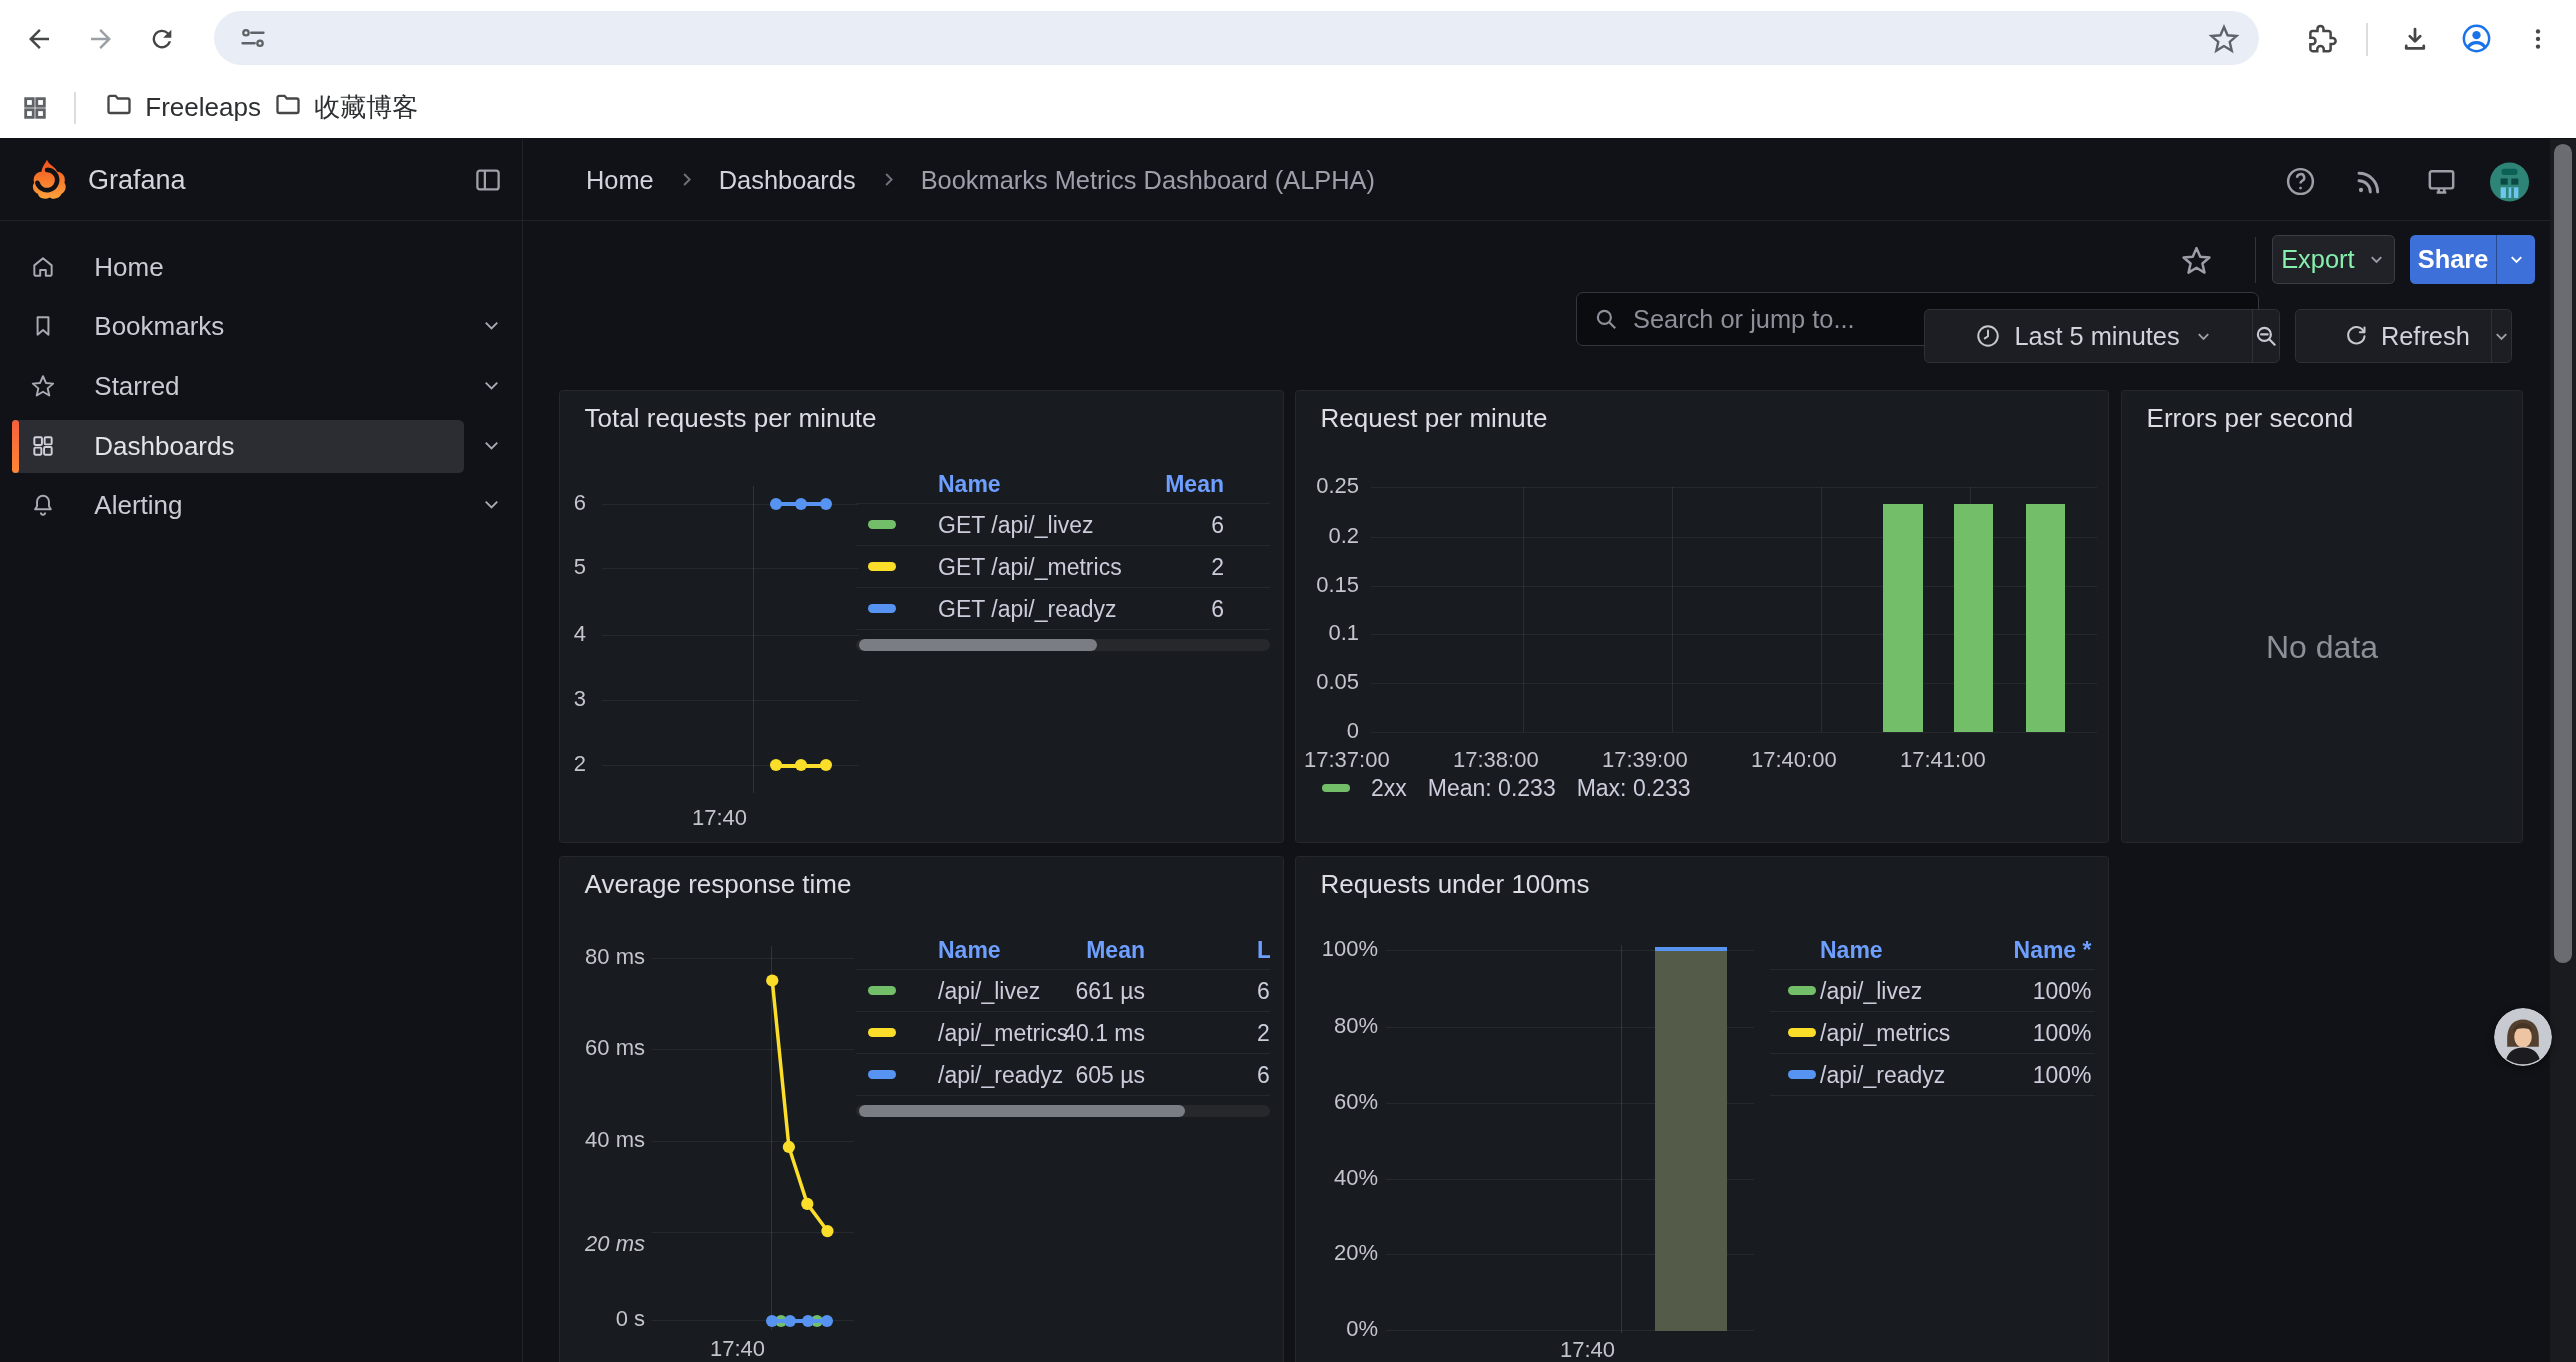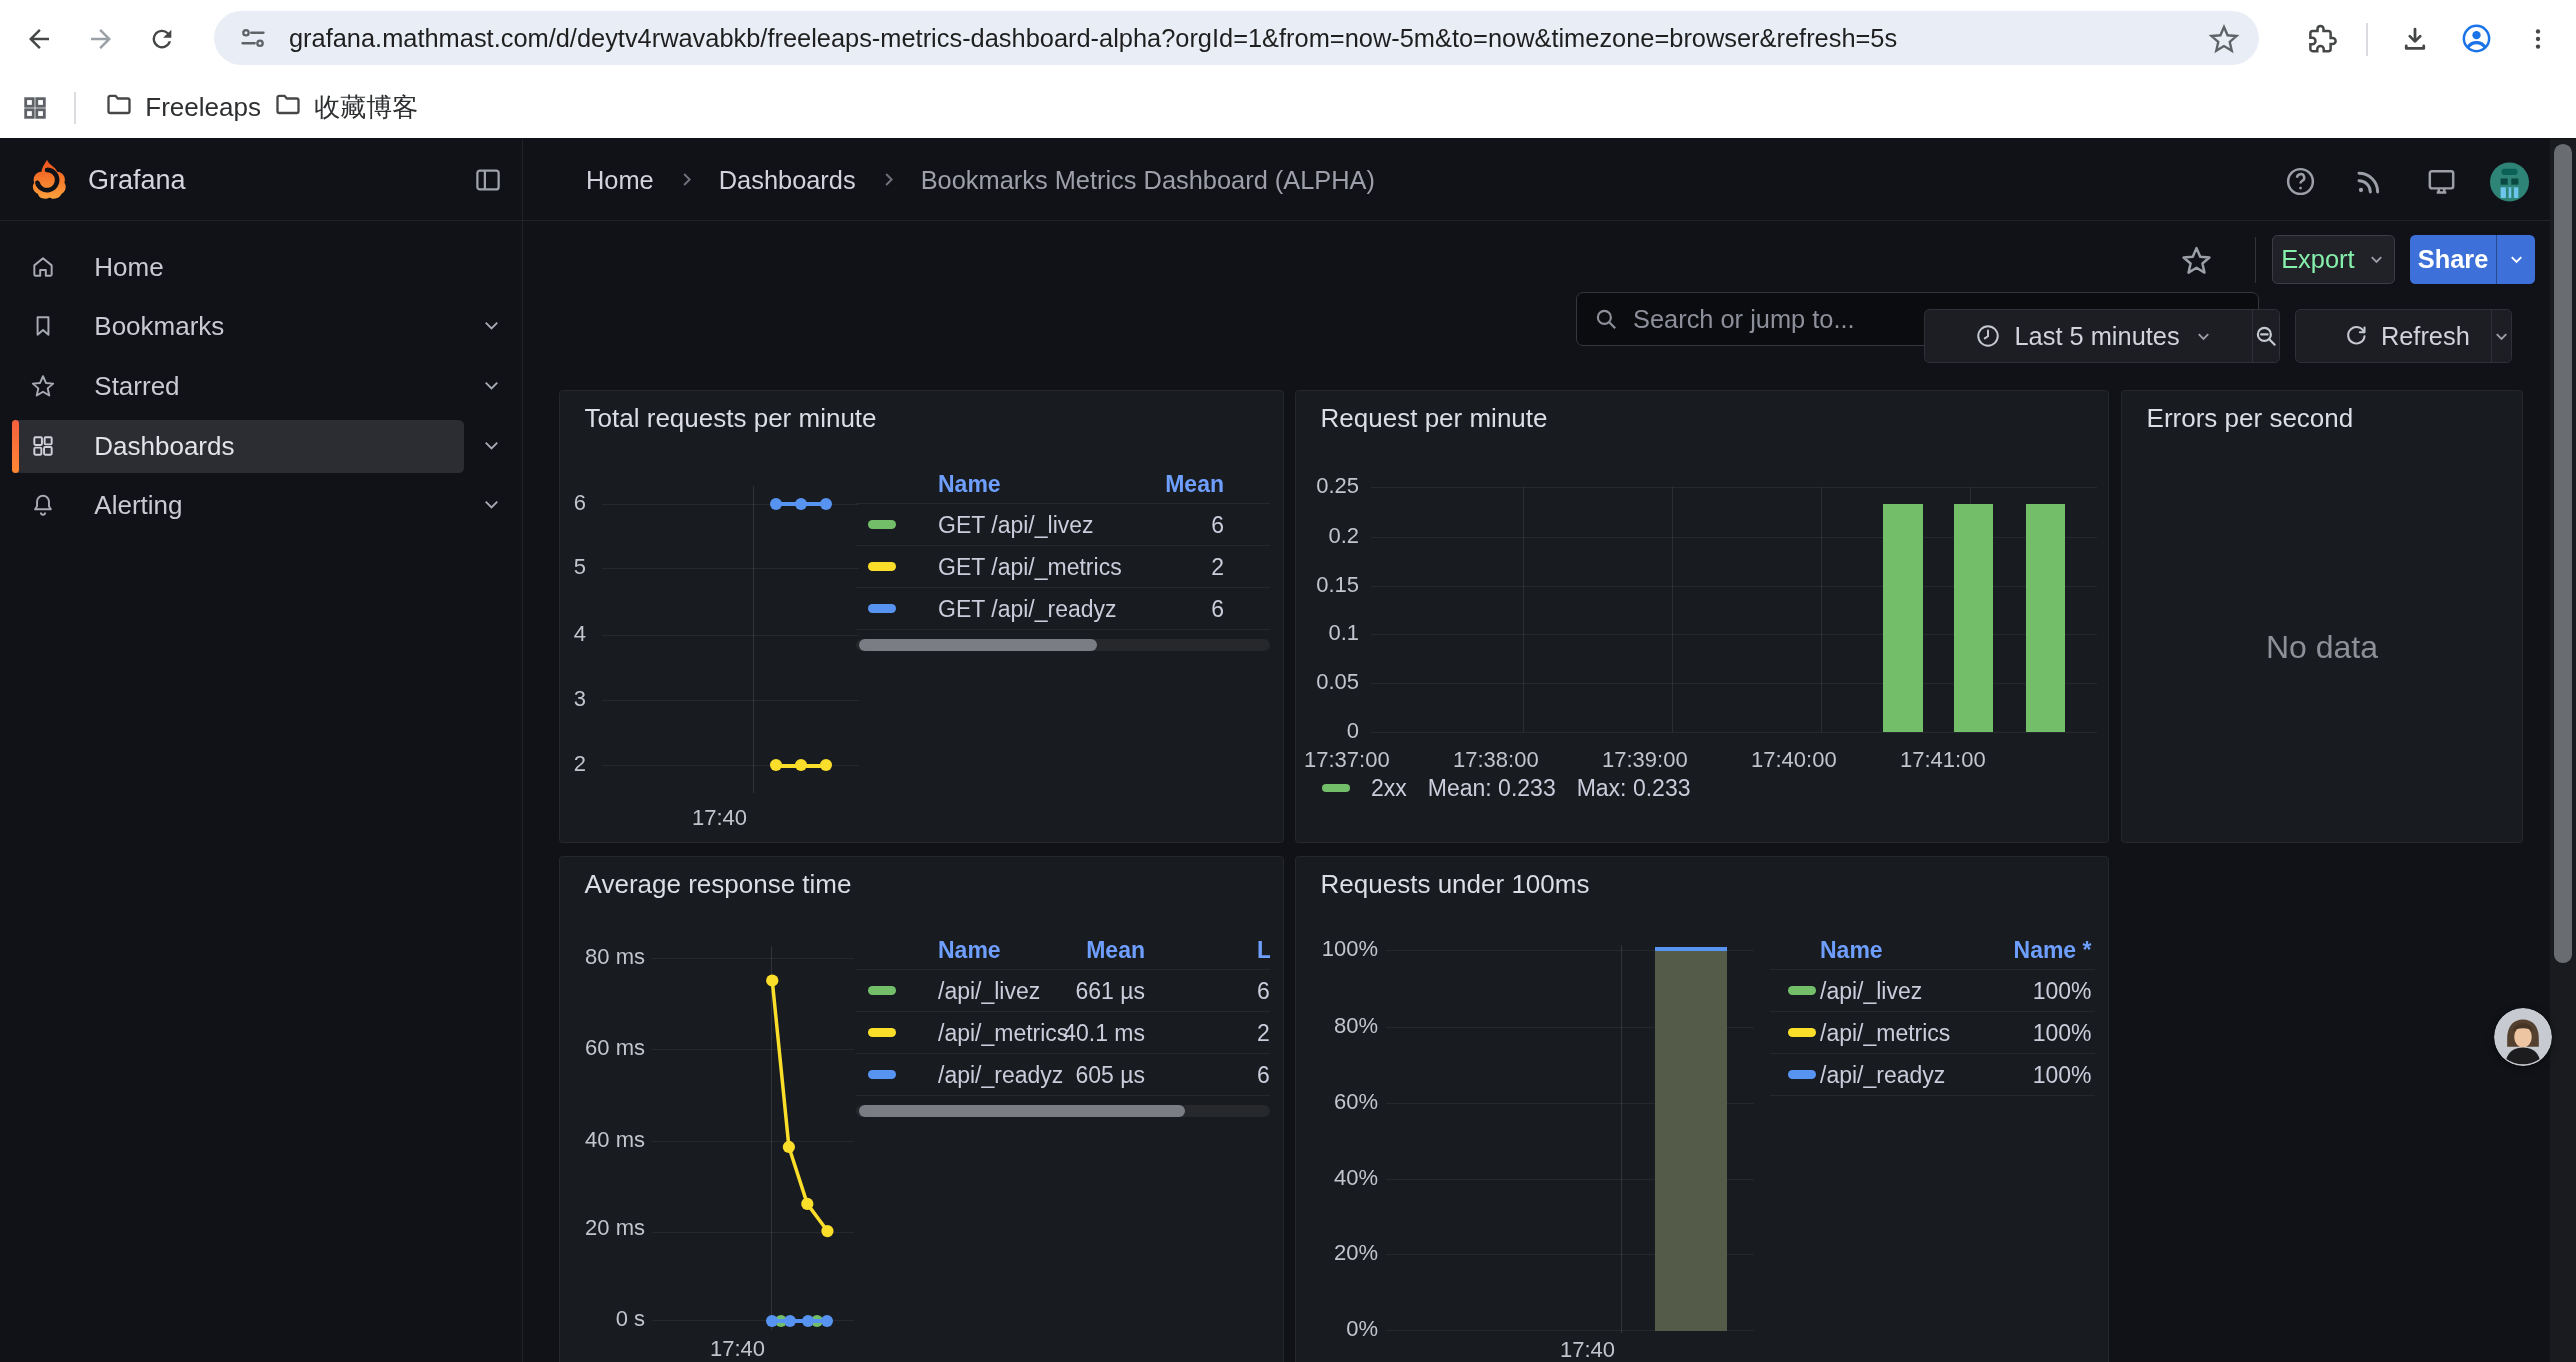--- a/index.html
+++ b/index.html
@@ -93,21 +93,20 @@
     </div>
     <div class="omnibox">
       <span style="position:absolute;left:24.6px;top:13px">
         <svg width="28" height="28" viewBox="0 0 24 24" fill="none" stroke="#5f6368" stroke-width="2" stroke-linecap="round">
             <circle cx="6" cy="7.5" r="2.3"></circle>
             <path d="M10.5 7.5H21"></path>
             <path d="M3 16.5h10.5"></path>
             <circle cx="18" cy="16.5" r="2.3"></circle>
           </svg>
       </span>
-      <span class="omnibox-url">grafana.mathmast.com/d/deytv4rwavabkb/freeleaps-metrics-dashboard-alpha?orgId=1&amp;from=now-5m&amp;to=now&amp;timezone=browser&amp;refresh=5s</span>
       <span style="position:absolute;left:1994px;top:11.4px">
         <svg width="32" height="32" viewBox="0 0 24 24" fill="none" stroke="#5f6368" stroke-width="1.8">
             <path d="M12 17.3 6.2 20.8l1.5-6.6L2.6 9.8l6.7-.6L12 3l2.7 6.2 6.7.6-5.1 4.4 1.5 6.6z"></path>
           </svg>
       </span>
     </div>
     <div class="nav-btn" style="left:2302px">
       <svg width="30" height="30" viewBox="0 0 24 24" fill="none" stroke="#444746" stroke-width="2">
           <path d="M20.5 11.2h-1.6V7.3a1.8 1.8 0 0 0-1.8-1.8h-3.9V3.9a2.4 2.4 0 0 0-4.8 0v1.6H4.5A1.8 1.8 0 0 0 2.7 7.3v3.7h1.5a2.6 2.6 0 0 1 0 5.2H2.7v3.7a1.8 1.8 0 0 0 1.8 1.8h3.7v-1.5a2.6 2.6 0 0 1 5.2 0v1.5h3.7a1.8 1.8 0 0 0 1.8-1.8v-3.9h1.6a2.4 2.4 0 0 0 0-4.8z"></path>
         </svg>
@@ -447,21 +446,21 @@
 
   <section class="panel" id="panel-p4" style="left:559px;top:856px;width:725px;height:530px">
     <h2 class="panel-title">Average response time</h2>
     <div class="chart" id="chart-p4">
         <div class="tick-y" style="left: 0px; top: 87px; width: 85px;">80 ms</div>
         <div class="grid-h" style="left: 92px; top: 101px; width: 202px;"></div>
         <div class="tick-y" style="left: 0px; top: 178px; width: 85px;">60 ms</div>
         <div class="grid-h" style="left: 92px; top: 192px; width: 202px;"></div>
         <div class="tick-y" style="left: 0px; top: 270px; width: 85px;">40 ms</div>
         <div class="grid-h" style="left: 92px; top: 284px; width: 202px;"></div>
-        <div class="tick-y" style="left: 0px; top: 358px; width: 85px;">20 ms</div>
+        <div class="tick-y" style="left: 0px; top: 374px; width: 85px; font-style: italic;">20 ms</div>
         <div class="grid-h" style="left: 92px; top: 375px; width: 202px;"></div>
         <div class="tick-y" style="left: 0px; top: 449px; width: 85px;">0 s</div>
         <div class="grid-h" style="left: 92px; top: 463px; width: 202px;"></div>
         <div class="grid-v" style="left: 211px; top: 89px; height: 384px; background: rgba(204, 204, 220, 0.14);"></div>
         <div class="tick-x" style="left: 150px; top: 479px; width: 123px;">17:40</div>
         <svg style="position:absolute;left:0;top:0;width:725px;height:530px" viewBox="0 0 827 605" width="725" height="530">
           <path d="M242 141 L 261 331 L 282 396 L 305 427" fill="none" stroke="#fade2a" stroke-width="4"></path>
           <circle cx="242" cy="141" r="7" fill="#fade2a"></circle>
           <circle cx="261" cy="331" r="7" fill="#fade2a"></circle>
           <circle cx="282" cy="396" r="7" fill="#fade2a"></circle>

